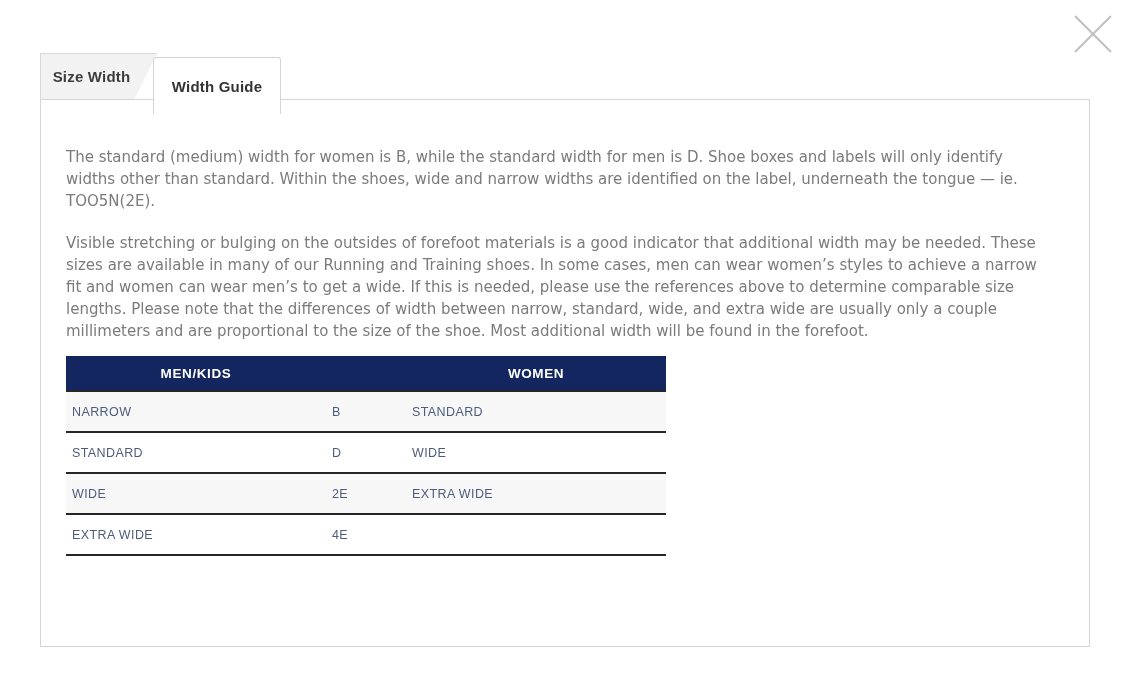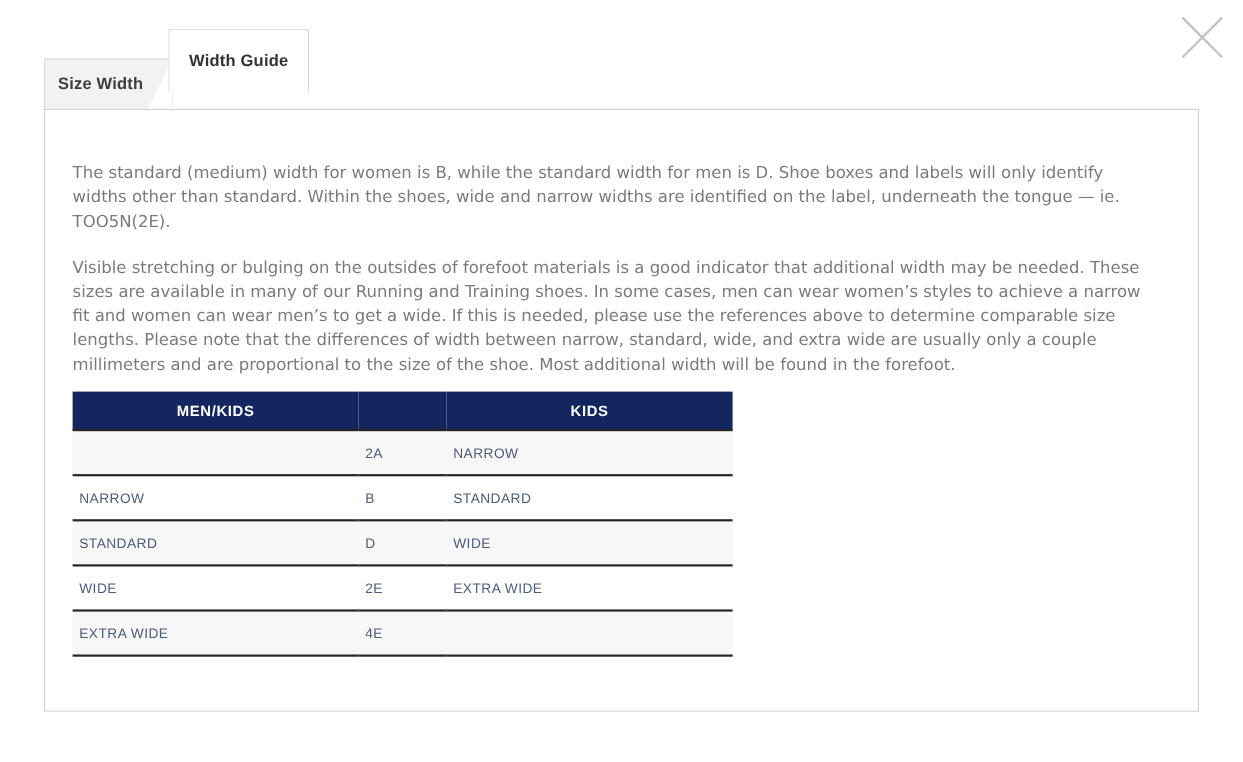--- a/index.html
+++ b/index.html
@@ -28,21 +28,21 @@
     z-index: 1;
   }
   .tab-inactive .tab-label { margin-right: 14px; }
   .tab-wedge {
     position: absolute; right: -1px; bottom: -1px;
     width: 23px; height: 47px;
     background: #ffffff;
     clip-path: polygon(100% 0, 100% 100%, 0 100%);
   }
   .tab-active {
-    left: 153px; top: 26px; width: 128px; height: 57px;
+    left: 153px; top: 57px; width: 128px; height: 57px;
     background: #ffffff;
     border: 1px solid #d4d4d4; border-bottom: none;
     border-radius: 3px 3px 0 0;
     z-index: 3; color: #333333;
   }
 
   
   .panel {
     position: absolute; left: 40px; top: 99px;
     width: 1050px; height: 548px;
@@ -113,29 +113,24 @@
     <table class="width-table">
       <colgroup>
         <col style="width:260px">
           <col style="width:80px">
           <col style="width:260px">
       </colgroup>
       <thead>
         <tr>
           <th>MEN/KIDS</th>
           <th></th>
-          <th>KIDS</th>
+          <th>WOMEN</th>
         </tr>
       </thead>
       <tbody>
-        <tr>
-          <td></td>
-          <td>2A</td>
-          <td>NARROW</td>
-        </tr>
         <tr>
           <td>NARROW</td>
           <td>B</td>
           <td>STANDARD</td>
         </tr>
         <tr>
           <td>STANDARD</td>
           <td>D</td>
           <td>WIDE</td>
         </tr>

